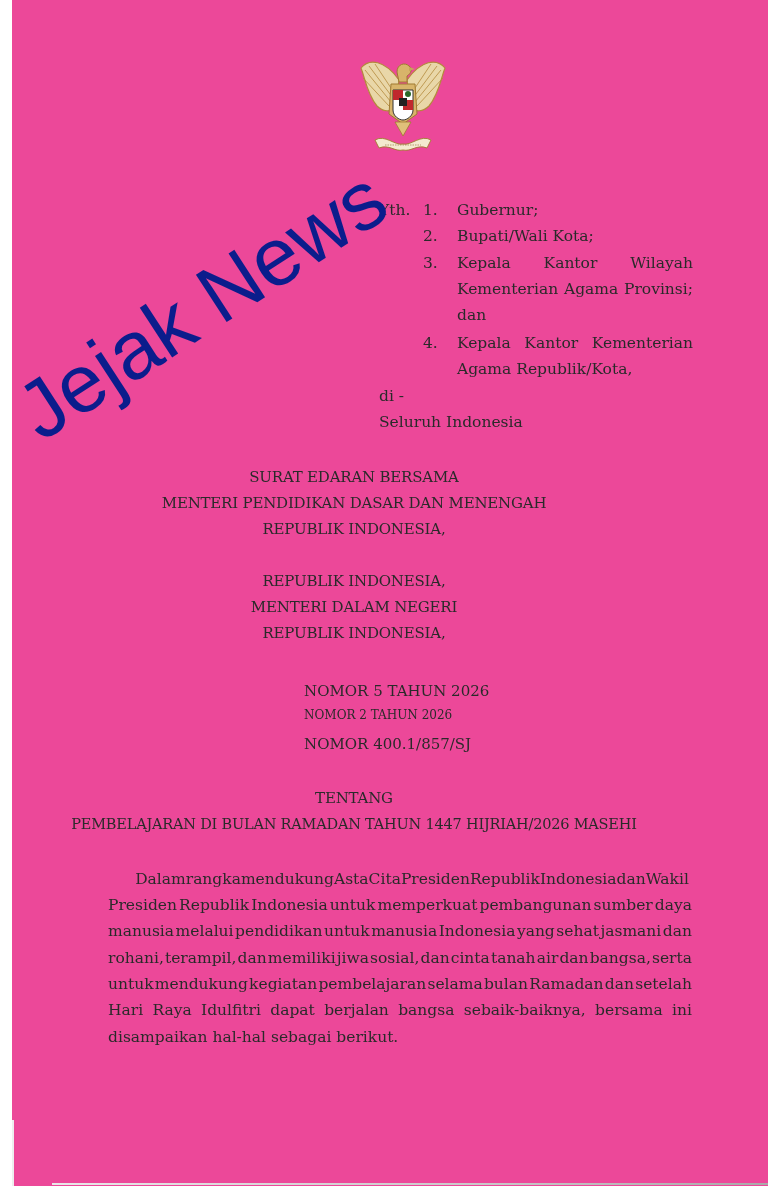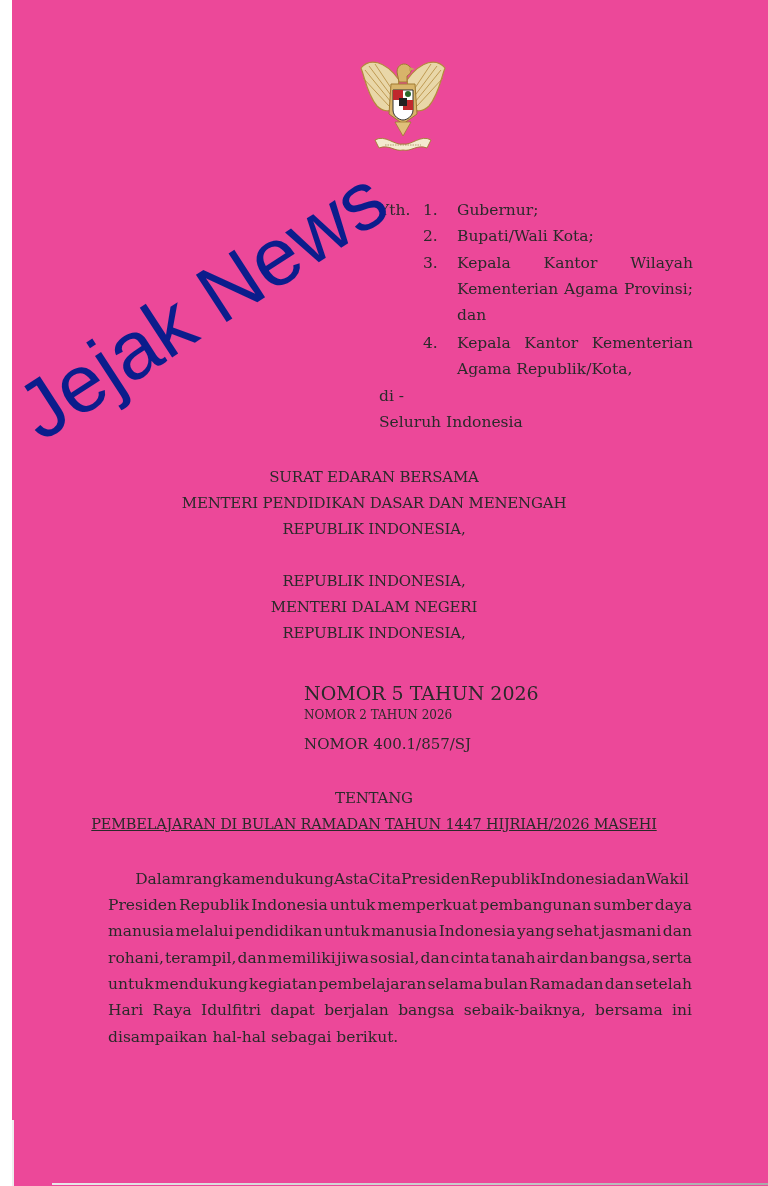--- a/index.html
+++ b/index.html
@@ -1,21 +1,21 @@
 <!DOCTYPE html>
 <html><head>
 <meta charset="utf-8">
 <style>
   html, body { margin:0; padding:0; background:#ffffff; }
   body { width:768px; height:1186px; position:relative; overflow:hidden;
          font-family:"DejaVu Serif", "Liberation Serif", serif; color:#2a2a2a; }
   .page { position:absolute; left:12px; top:0; width:768px; height:1186px; background:#ec4899; }
   .emblem { position:absolute; left:343px; top:50px; width:96px; height:108px; }
   .abs { position:absolute; white-space:nowrap; font-size:15.5px; }
-  .center { position:absolute; left:0; width:684px; text-align:center; font-size:15px; white-space:nowrap; letter-spacing:-0.2px;padding-left:20px; }
+  .center { position:absolute; left:0; width:684px; text-align:center; font-size:15px; white-space:nowrap; letter-spacing:-0.2px; }
   .jus { position:absolute; display:flex; justify-content:space-between; font-size:15.5px; }
   .body-line { position:absolute; left:96px; width:584px; font-size:15.5px; display:flex; justify-content:space-between; white-space:nowrap; }
   .body-line.last { justify-content:flex-start; }
   .body-line.first { left:120px; width:560px;justify-content:center; }
   .watermark { position:absolute; left:14px; top:378px; font-family:"Liberation Sans","DejaVu Sans",sans-serif;
                font-size:82px; color:#0b1d8c; transform:rotate(-33deg); transform-origin:left center;
                white-space:nowrap; letter-spacing:0px; line-height:1; }
   .bottom-rule { position:absolute; left:40px; top:1183px; width:728px; height:2px;
                  background:linear-gradient(to right,#e8e8e8,#c8c8c8 60%,#a8a8a8); }
   .left-edge { position:absolute; left:0; top:1120px; width:2px; height:66px; background:#eeeeee; }
@@ -89,26 +89,26 @@
   <span class="abs" style="left:367px;top:387px;">di -</span>
   <span class="abs" style="left:367px;top:413px;">Seluruh Indonesia</span>
 
   <div class="center" style="top:468px;">SURAT EDARAN BERSAMA</div>
   <div class="center" style="top:494px;">MENTERI PENDIDIKAN DASAR DAN MENENGAH</div>
   <div class="center" style="top:520px;">REPUBLIK INDONESIA,</div>
   <div class="center" style="top:572px;">REPUBLIK INDONESIA,</div>
   <div class="center" style="top:598px;">MENTERI DALAM NEGERI</div>
   <div class="center" style="top:624px;">REPUBLIK INDONESIA,</div>
 
-  <span class="abs" style="left:292px;top:682px;font-size:19px;">NOMOR 5 TAHUN 2026</span>
+  <span class="abs" style="left:292px;top:682px;font-size:15px;">NOMOR 5 TAHUN 2026</span>
   <span class="abs" style="left:292px;top:708px;font-size:12px;">NOMOR 2 TAHUN 2026</span>
   <span class="abs" style="left:292px;top:735px;font-size:15px;">NOMOR 400.1/857/SJ</span>
 
   <div class="center" style="top:789px;">TENTANG</div>
-  <div class="center" style="top:816px;font-size:14.5px;text-decoration:underline;">PEMBELAJARAN DI BULAN RAMADAN TAHUN 1447 HIJRIAH/2026 MASEHI</div>
+  <div class="center" style="top:816px;font-size:14.5px;">PEMBELAJARAN DI BULAN RAMADAN TAHUN 1447 HIJRIAH/2026 MASEHI</div>
 
   <div class="body-line first" style="top:870px;">
       <span>Dalam</span>
       <span>rangka</span>
       <span>mendukung</span>
       <span>Asta</span>
       <span>Cita</span>
       <span>Presiden</span>
       <span>Republik</span>
       <span>Indonesia</span>

